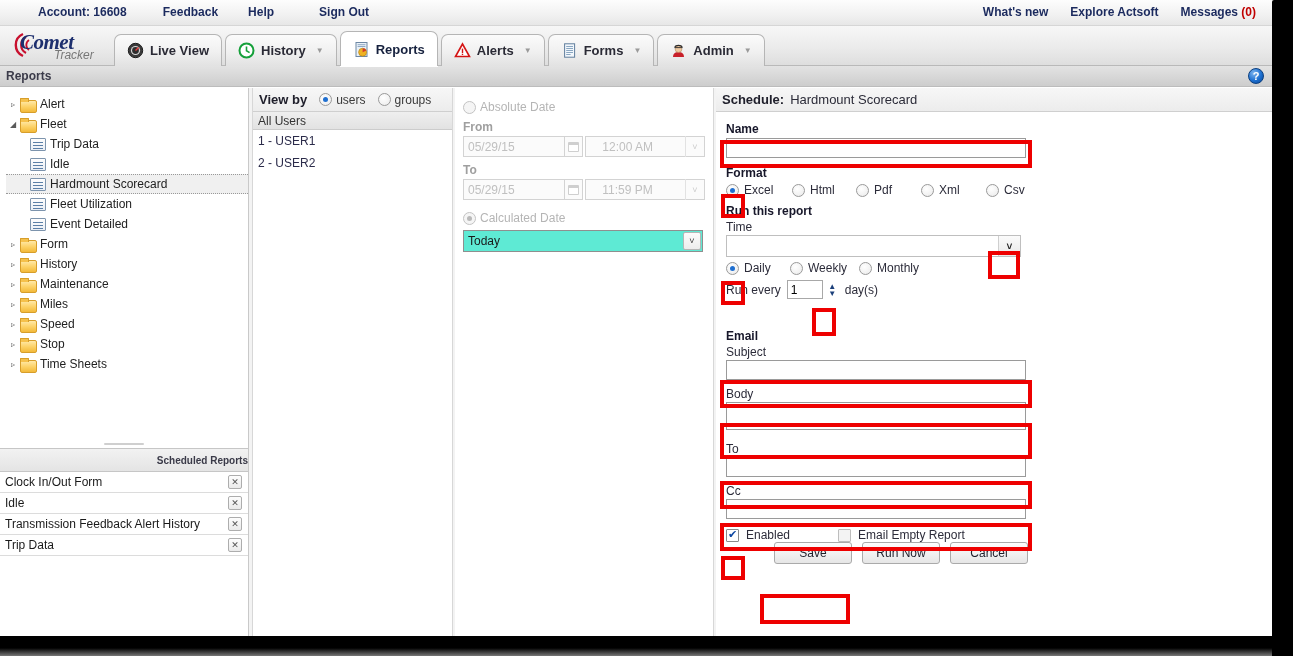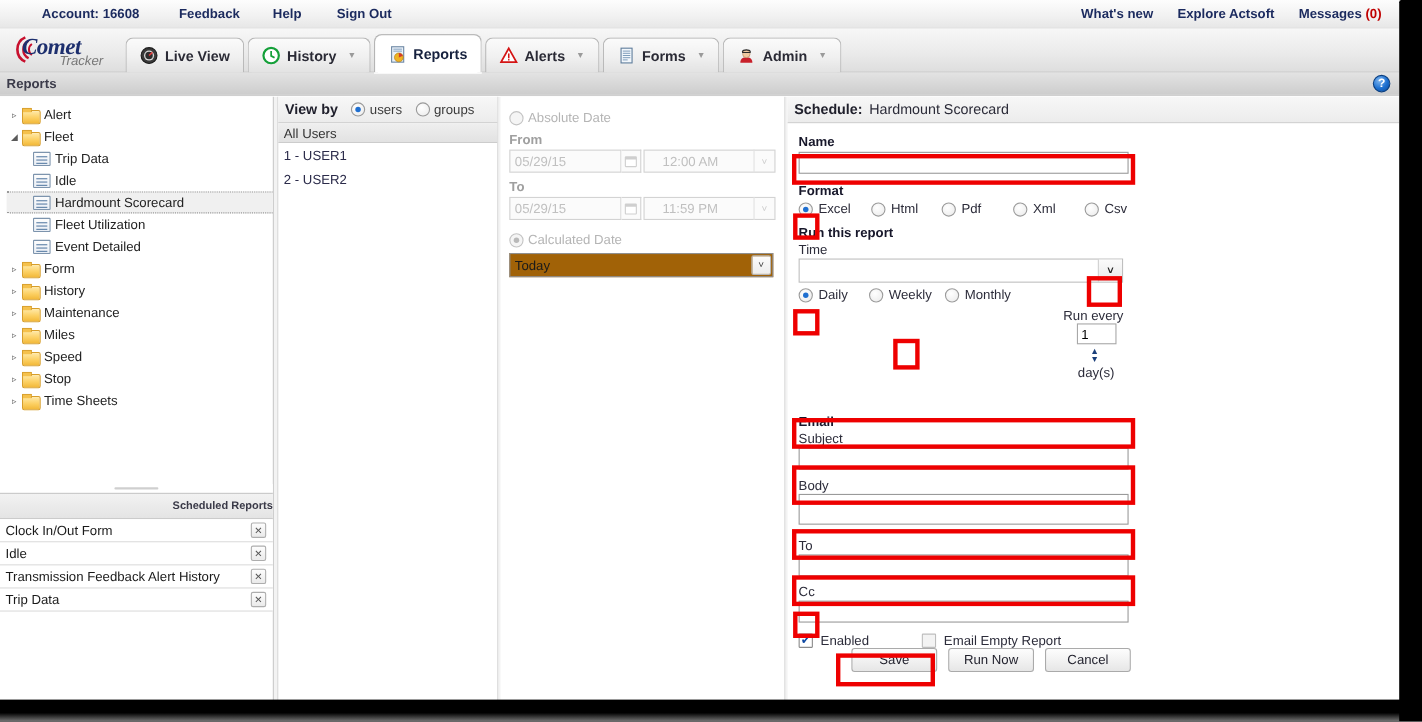--- a/index.html
+++ b/index.html
@@ -253,21 +253,21 @@
     height: 21px; border: 1px solid #d3d3d3; background: #fbfbfb; color: #c0c0c0;
     font-size: 12px; display: flex; align-items: center; padding-left: 16px; position: relative;
   }
   .sel-arrow-dis {
     position: absolute; right: 0; top: -1px; width: 19px; height: 21px;
     border-left: 1px solid #e2e2e2;
     display: flex; align-items: center; justify-content: center;
     color: #cbcbcb; font-size: 9px;
   }
   .sel-on {
-    height: 22px; border: 1px solid #8f8f8f; background: #a16207; color: #1a1a1a;
+    height: 22px; border: 1px solid #8f8f8f; background: #5eead4; color: #1a1a1a;
     font-size: 12px; display: flex; align-items: center; padding-left: 4px; position: relative;
     cursor: pointer;
   }
   .sel-on .arrow {
     position: absolute; right: 1px; top: 1px; width: 18px; height: 18px;
     background: linear-gradient(180deg,#fcfcfc,#ededed);
     border: 1px solid #b6b6b6; border-radius: 2px;
     display: flex; align-items: center; justify-content: center;
     font-size: 9px; color: #333;
   }
@@ -290,21 +290,21 @@
     position: relative; cursor: pointer;
   }
   .time-combo .arrow {
     position: absolute; right: 0; top: 0; width: 22px; height: 20px;
     background: linear-gradient(180deg,#fbfbfb,#e9e9e9);
     border-left: 1px solid #cfcfcf;
     display: flex; align-items: center; justify-content: center;
     font-size: 10px; color: #222; font-weight: bold;
   }
 
-  .freq-row { display: flex; align-items: center; gap: 0; margin-top: 5px; flex-direction: column; }
+  .freq-row { display: flex; align-items: center; gap: 0; margin-top: 5px; }
   .spin-inp {
     width: 36px; height: 19px; border: 1px solid #a8a8a8; background: #fff;
     font-size: 12px; padding: 0 3px; text-align: left;
   }
   .spinner {
     width: 15px; height: 19px; margin-left: 2px;
     display: flex; flex-direction: column; justify-content: center; align-items: center;
     color: #1b3f7a; font-size: 8px; line-height: 7px; cursor: pointer;
   }
 
@@ -332,21 +332,21 @@
 
 <div id="app">
 
   <div class="page">
 
     <div class="utilbar">
       <div class="left">
         <span class="util-acct">Account: 16608</span>
         <a class="util-link" style="margin-left:36px;">Feedback</a>
         <a class="util-link" style="margin-left:30px;">Help</a>
-        <a class="util-link" style="margin-left:32px;">Sign Out</a>
+        <a class="util-link" style="margin-left:45px;">Sign Out</a>
       </div>
       <div class="right">
         <a class="util-link">What's new</a>
         <a class="util-link" style="margin-left:22px;">Explore Actsoft</a>
         <a class="util-link" style="margin-left:22px;"><span>Messages</span> <span class="msg-count">(0)</span></a>
       </div>
     </div>
 
     <div class="tabrow">
       <div class="logo">

